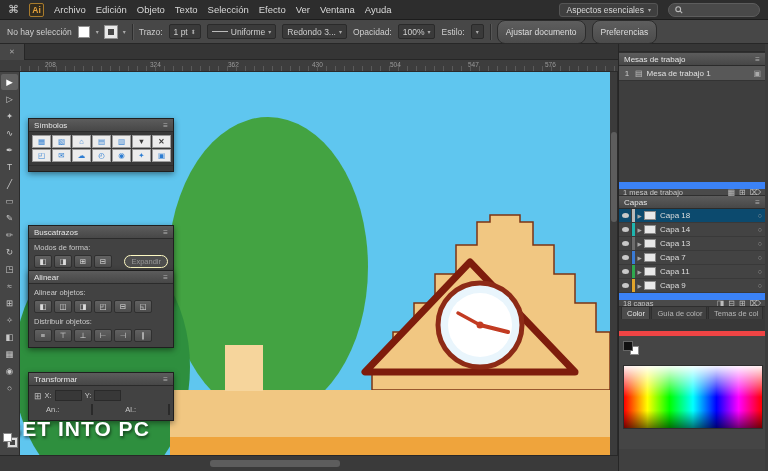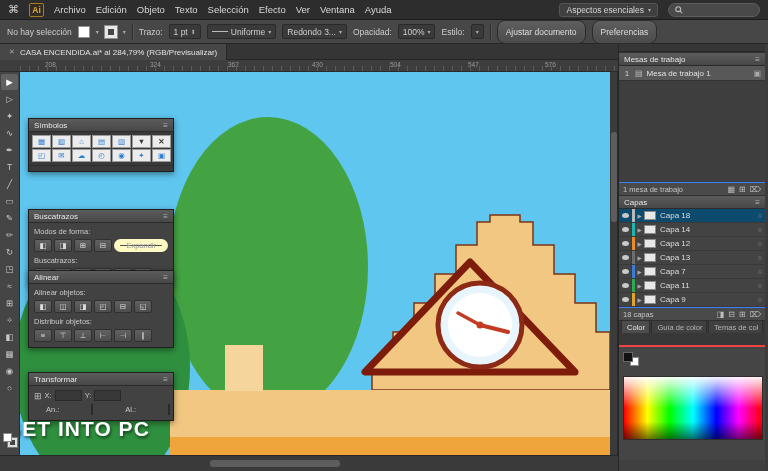--- a/index.html
+++ b/index.html
@@ -82,27 +82,27 @@
   .fp-title { height:13px; background:linear-gradient(#5c5c5c,#474747); border-bottom:1px solid #2b2b2b;
               display:flex; align-items:center; justify-content:space-between; padding:0 5px;
               font-size:8px; color:#e5e5e5; }
   .fp-menu { color:#b5b5b5; font-size:8px; }
   .p-simbolos { top:46px; }
   .sym-grid { background:#393939; padding:3px; display:grid; grid-template-columns:repeat(7,19px); gap:1px; }
   .sym { height:13px; background:#ececec; border:1px solid #9b9b9b; display:flex; align-items:center;
          justify-content:center; font-size:7.5px; color:#2d7dd2; }
   .sym.ui { color:#3a3a3a; font-weight:bold; }
   .sym-foot { height:6px; background:#393939; border-top:1px solid #2e2e2e; }
-  .p-buscatrazos { top:137px; }
+  .p-buscatrazos { top:153px; }
   .fp-body { padding:4px 5px 5px; }
   .fp-label { color:#c9c9c9; margin-bottom:3px; font-size:7.5px; }
   .btn-row { display:flex; gap:2px; align-items:center; margin-bottom:4px; }
   .ibtn { width:18px; height:13px; background:linear-gradient(#616161,#4d4d4d); border:1px solid #303030;
           border-radius:2px; display:flex; align-items:center; justify-content:center; font-size:7.5px; color:#dcdcdc; }
-  .expand-btn { margin-left:auto; height:13px; padding:0 6px; background:#4e4e4e; border:6px solid #fef9c3;
+  .expand-btn { margin-left:auto; height:13px; padding:0 6px; background:#4e4e4e; border:1px solid #fef9c3;
                 border-radius:7px; color:#989898; font-size:7.5px; display:flex; align-items:center; }
   .p-alinear { top:198px; }
   .p-transformar { top:300px; }
   .tf-row { display:flex; align-items:center; gap:3px; margin-bottom:3px; }
   .tf-grid { font-size:9px; color:#bbb; }
   .tf-label { font-size:7.5px; color:#c9c9c9; }
   .tf-field { width:27px; height:11px; background:#383838; border:1px solid #2a2a2a; }
 
   
   .dock { position:absolute; left:618px; top:44px; width:147px; height:427px; background:#404040;
@@ -110,34 +110,34 @@
   .dock-strip { height:8px; background:#363636; border-bottom:1px solid #2a2a2a; }
   .dk-title { height:14px; background:linear-gradient(#5c5c5c,#474747); border-top:1px solid #303030;
               border-bottom:1px solid #2b2b2b; display:flex; align-items:center; justify-content:space-between;
               padding:0 5px; color:#e5e5e5; }
   .ab-body { height:116px; background:#3e3e3e; }
   .ab-row { height:15px; background:#585858; display:flex; align-items:center; gap:4px; padding:0 4px;
             border-bottom:1px solid #333; color:#e0e0e0; }
   .ab-num { width:8px; text-align:center; color:#cfcfcf; }
   .ab-icon { color:#c0c0c0; }
   .ab-right { margin-left:auto; color:#aaa; }
-  .dk-status { height:13px; background:#4a4a4a; border-top:1px solid #3b82f6; display:flex; align-items:center;
+  .dk-status { height:13px; background:#4a4a4a; border-top:7px solid #3b82f6; display:flex; align-items:center;
                justify-content:space-between; padding:0 4px; font-size:7.5px; color:#c5c5c5; }
   .dk-actions { display:flex; gap:4px; font-size:8px; color:#bdbdbd; }
   .lrows { background:#434343; }
   .lrow { height:14px; display:flex; align-items:center; border-bottom:1px solid #393939; padding-right:3px; }
   .lrow.sel { background:#0c4a6e; }
   .leye { width:13px; display:flex; align-items:center; justify-content:center; border-right:1px solid #393939; height:100%; }
   .leye::after { content:""; width:7px; height:5px; border-radius:50%; background:#c9c9c9; }
   .lcol { width:3px; height:100%; }
   .ltri { width:9px; text-align:center; font-size:5.5px; color:#a8a8a8; }
   .lthumb { width:12px; height:9px; background:#e8e8e8; border:1px solid #8a8a8a; margin-right:4px; }
   .lname { flex:1; color:#dedede; }
   .ltgt { font-size:7px; color:#9d9d9d; }
-  .color-tabs { height:14px; background:#383838; border-top:1px solid #2e2e2e; border-bottom:2px solid #ef4444;
+  .color-tabs { height:14px; background:#383838; border-top:1px solid #2e2e2e; border-bottom:5px solid #ef4444;
                 display:flex; align-items:flex-end; gap:1px; padding:12px 2px; font-size:7.5px; }
   .ctab { height:13px; display:flex; align-items:center; padding:0 5px; background:#404040; color:#b5b5b5;
           border:1px solid #2e2e2e; border-bottom:none; white-space:nowrap; overflow:hidden; }
   .ctab.active { background:#4c4c4c; color:#e8e8e8; }
   .color-body { background:#454545; padding:5px 4px; height:113px; }
   .cb-swatches { position:relative; width:16px; height:14px; margin-bottom:10px; }
   .cb-swatches .w { position:absolute; right:0; bottom:0; width:9px; height:9px; background:#fff; border:1px solid #888; }
   .cb-swatches .b { position:absolute; left:0; top:0; width:10px; height:10px; background:#111; border:1px solid #666; }
   .spectrum { width:140px; height:64px; border:1px solid #2e2e2e;
      background:
@@ -212,21 +212,20 @@
       <span class="mini-caret">▾</span>
     </span>
     <span class="cb-sep"></span>
     <span class="cb-btn">Ajustar documento</span>
     <span class="cb-btn">Preferencias</span>
   </div>
 
   <div class="tabbar">
     <span class="doc-tab">
       <span class="doc-close">✕</span>
-      <span>CASA ENCENDIDA.ai* al 284,79% (RGB/Previsualizar)</span>
     </span>
   </div>
 
   <div class="ruler">
     <span class="tick">208</span>
     <span class="tick">324</span>
     <span class="tick">362</span>
     <span class="tick">430</span>
     <span class="tick">504</span>
     <span class="tick">547</span>
@@ -423,28 +422,20 @@
       <div class="lrow">
         <span class="leye"></span>
         <span class="lcol" style="background: rgb(31, 181, 175);"></span>
         <span class="ltri">▶</span>
         <span class="lthumb"></span>
         <span class="lname">Capa 14</span>
         <span class="ltgt">○</span>
       </div>
       <div class="lrow">
         <span class="leye"></span>
-        <span class="lcol" style="background: rgb(233, 138, 43);"></span>
-        <span class="ltri">▶</span>
-        <span class="lthumb"></span>
-        <span class="lname">Capa 12</span>
-        <span class="ltgt">○</span>
-      </div>
-      <div class="lrow">
-        <span class="leye"></span>
         <span class="lcol" style="background: rgb(109, 109, 109);"></span>
         <span class="ltri">▶</span>
         <span class="lthumb"></span>
         <span class="lname">Capa 13</span>
         <span class="ltgt">○</span>
       </div>
       <div class="lrow">
         <span class="leye"></span>
         <span class="lcol" style="background: rgb(58, 123, 213);"></span>
         <span class="ltri">▶</span>

